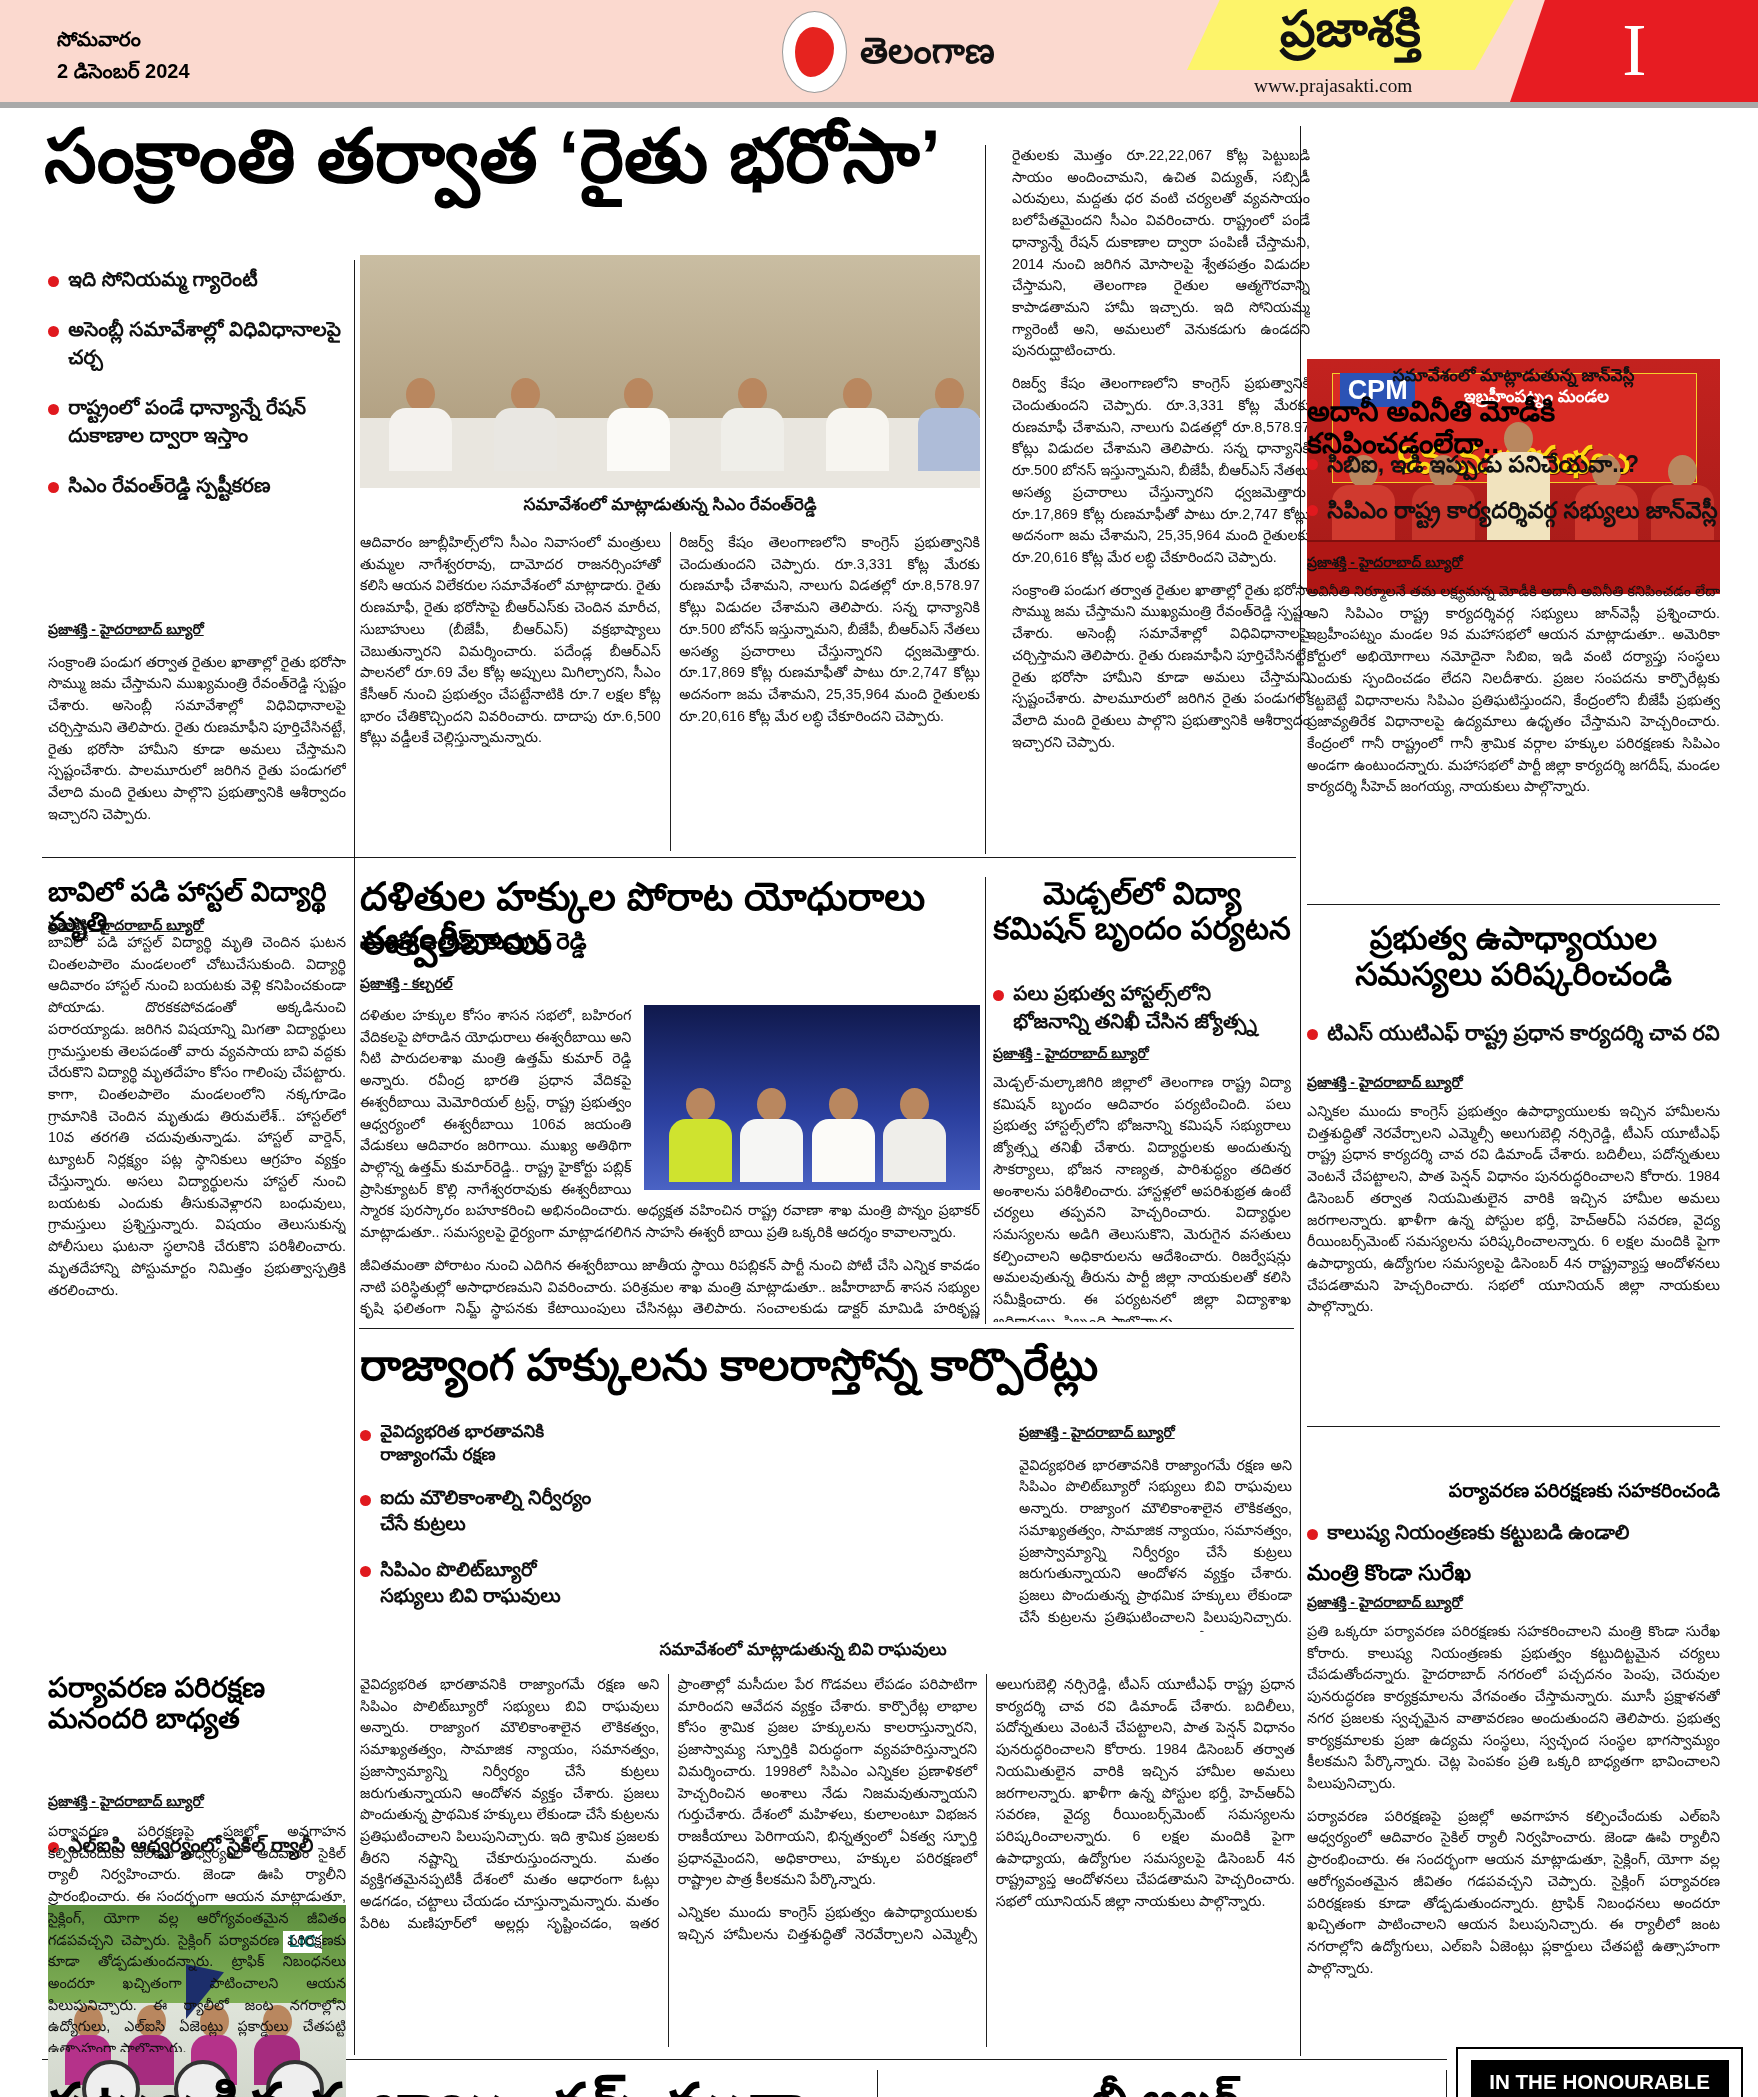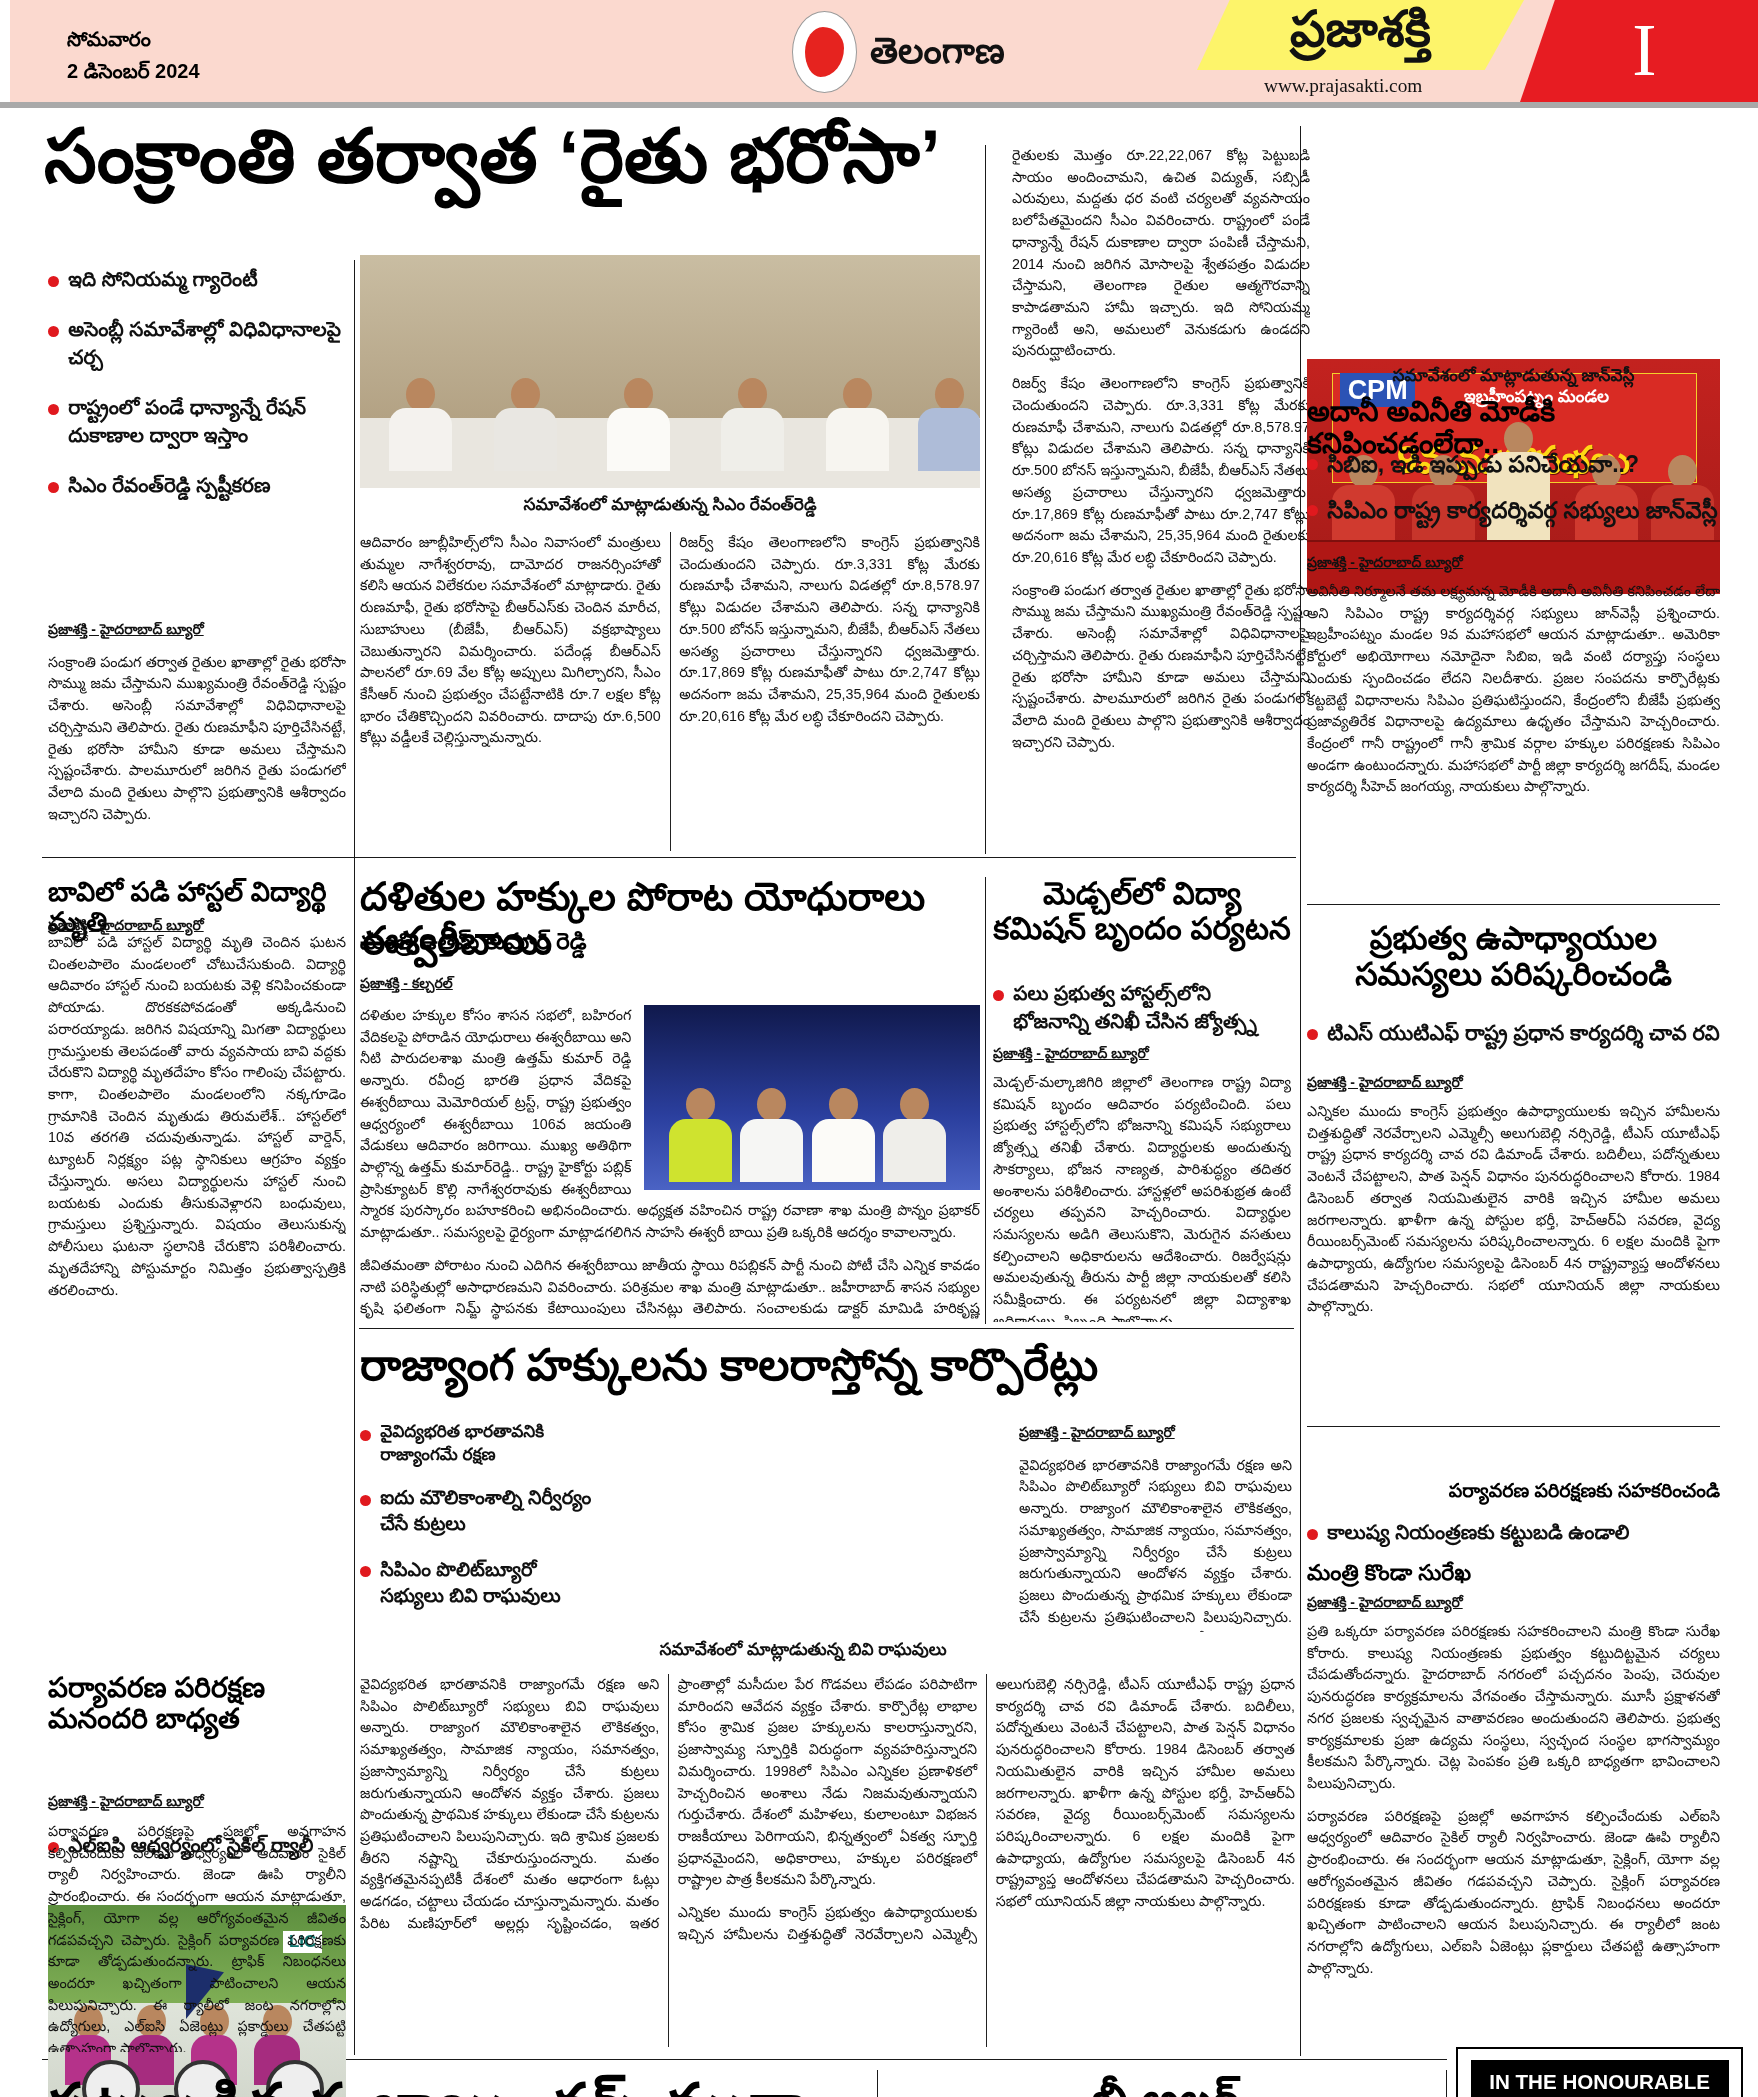--- a/index.html
+++ b/index.html
@@ -55,21 +55,21 @@
 
   
   .notice{border:2.9px solid #000;background:#fff;padding:11px 12.6px;}
   .notice-head{background:#000;color:#fff;font-weight:bold;text-align:center;font-size:20.6px;line-height:1.35;padding:7.6px 4.2px;}
 </style>
 </head>
 <body>
 
 <div class="page">
 
-  <div class="abs masthead" style="left:10px;top:0;width:1656px;height:102px;">
+  <div class="abs masthead" style="left:0;top:0;width:1656px;height:102px;">
     <div class="abs date-block" style="left:57px;top:23px;">
       <div>సోమవారం</div>
       <div>2 డిసెంబర్ 2024</div>
     </div>
     <div class="abs tg-logo" style="left:782px;top:10.5px;">
       <div class="tg-map"></div>
     </div>
     <div class="abs tg-name" style="left:860px;top:30px;">తెలంగాణ</div>
     <div class="abs mast-yellow" style="left:1187px;top:0;width:327px;height:70px;">
       <div class="mast-title">ప్రజాశక్తి</div>

